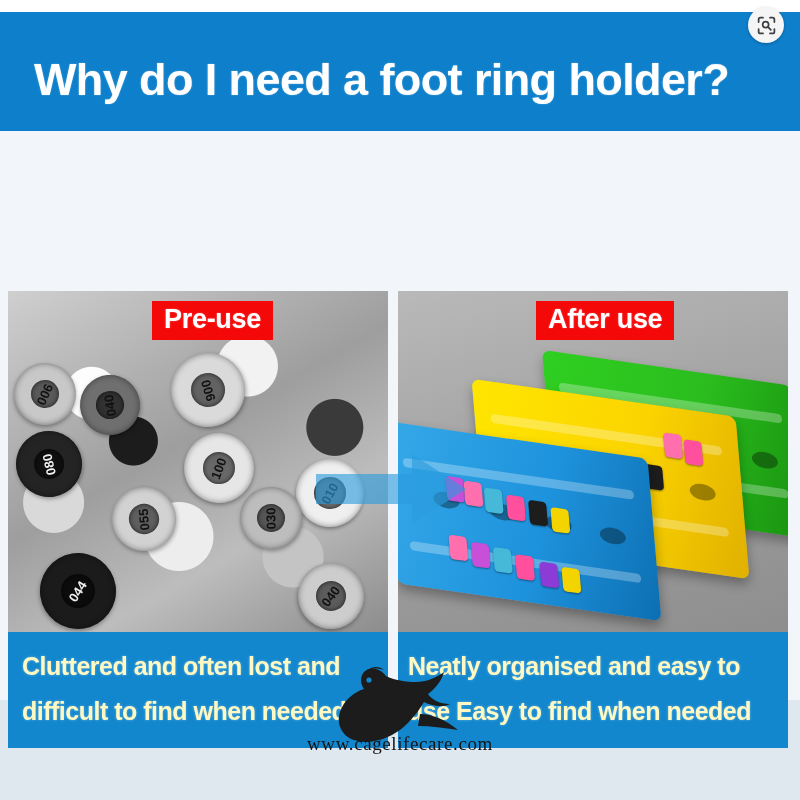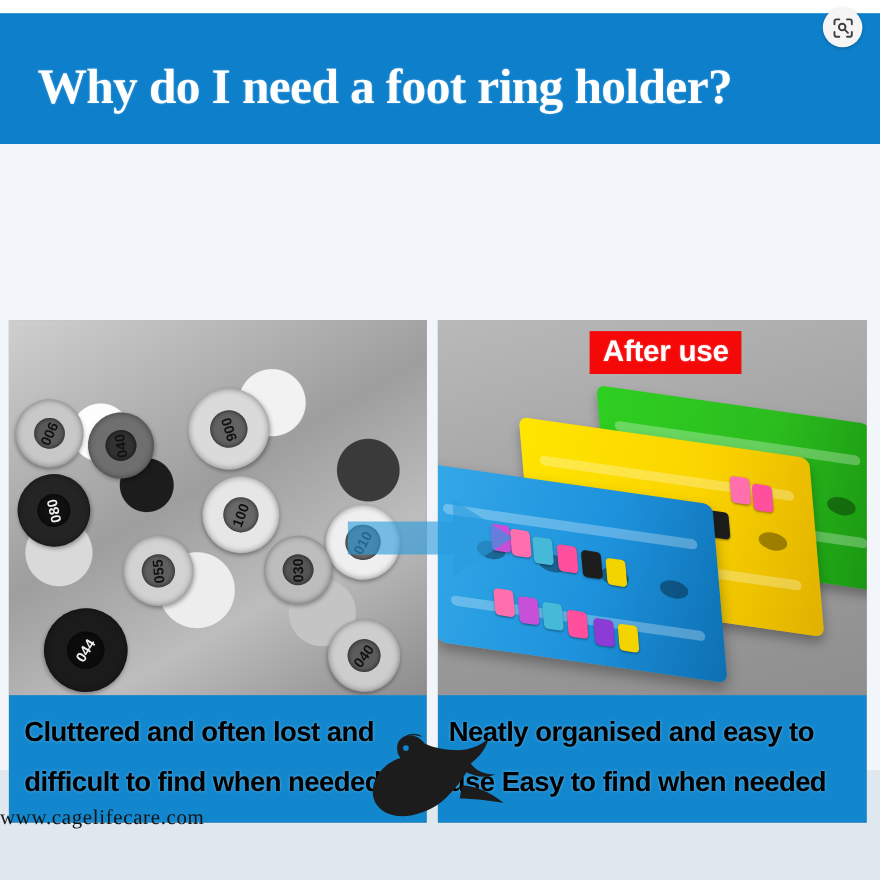--- a/index.html
+++ b/index.html
@@ -26,21 +26,20 @@
     width: 800px; height: 12px;
     background: #ffffff;
   }
 
   
   .header-band {
     position: absolute;
     left: 0; top: 12px;
     width: 800px; height: 119px;
     background: #0d7fcb;
-    font-family: Liberation Serif, serif;
   }
   .header-title {
     position: absolute;
     left: 34px;
     top: 44px;
     width: 740px;
     color: #ffffff;
     font-size: 45px;
     font-weight: bold;
     letter-spacing: -0.6px;
@@ -227,21 +226,21 @@
   .badge-right { left: 138px; }
 
   
   .caption {
     position: absolute;
     left: 0;
     top: 341px;
     width: 100%;
     height: 116px;
     background: #1287ce;
-    color: #000000;
+    color: #fef9c3;
     font-size: 25px;
     font-weight: bold;
     line-height: 45px;
     letter-spacing: -0.5px;
     padding: 12px 8px 0 14px;
     box-sizing: border-box;
     text-shadow: 0 0 3px rgba(255,255,255,0.35);
   }
   .caption-right { padding-left: 10px; }
 
@@ -262,20 +261,21 @@
     top: 658px;
     width: 160px;
     height: 92px;
     pointer-events: none;
   }
   .watermark-url {
     position: absolute;
     left: 0;
     top: 733px;
     width: 800px;
+    text-align: center;
     color: #141414;
     font-family: "Liberation Serif", serif;
     font-size: 19px;
     letter-spacing: 0.6px;
   }
 </style>
 </head>
 <body>
 
 <div class="page">
@@ -333,20 +333,21 @@
           </div>
           <div class="ring" style="left: 232px; top: 196px; width: 62px; height: 62px; background: rgb(189, 189, 189); transform: rotate(-19deg);">
             <span class="ring-num">030</span>
           </div>
           <div class="ring" style="left: 290px; top: 272px; width: 66px; height: 66px; background: rgb(205, 205, 205); transform: rotate(18deg);">
             <span class="ring-num">040</span>
           </div>
         </div>
     </div>
 
+    <div class="badge badge-left">Pre-use</div>
 
     <div class="caption">Cluttered and often lost and difficult to find when needed</div>
   </div>
 
   <div class="panel panel-right">
 
     <div class="photo photo-color">
       <div class="rack rack-green">
         <div class="rack-hole" style="left:40px;  top:58px;"></div>
         <div class="rack-hole" style="left:96px;  top:62px;"></div>

